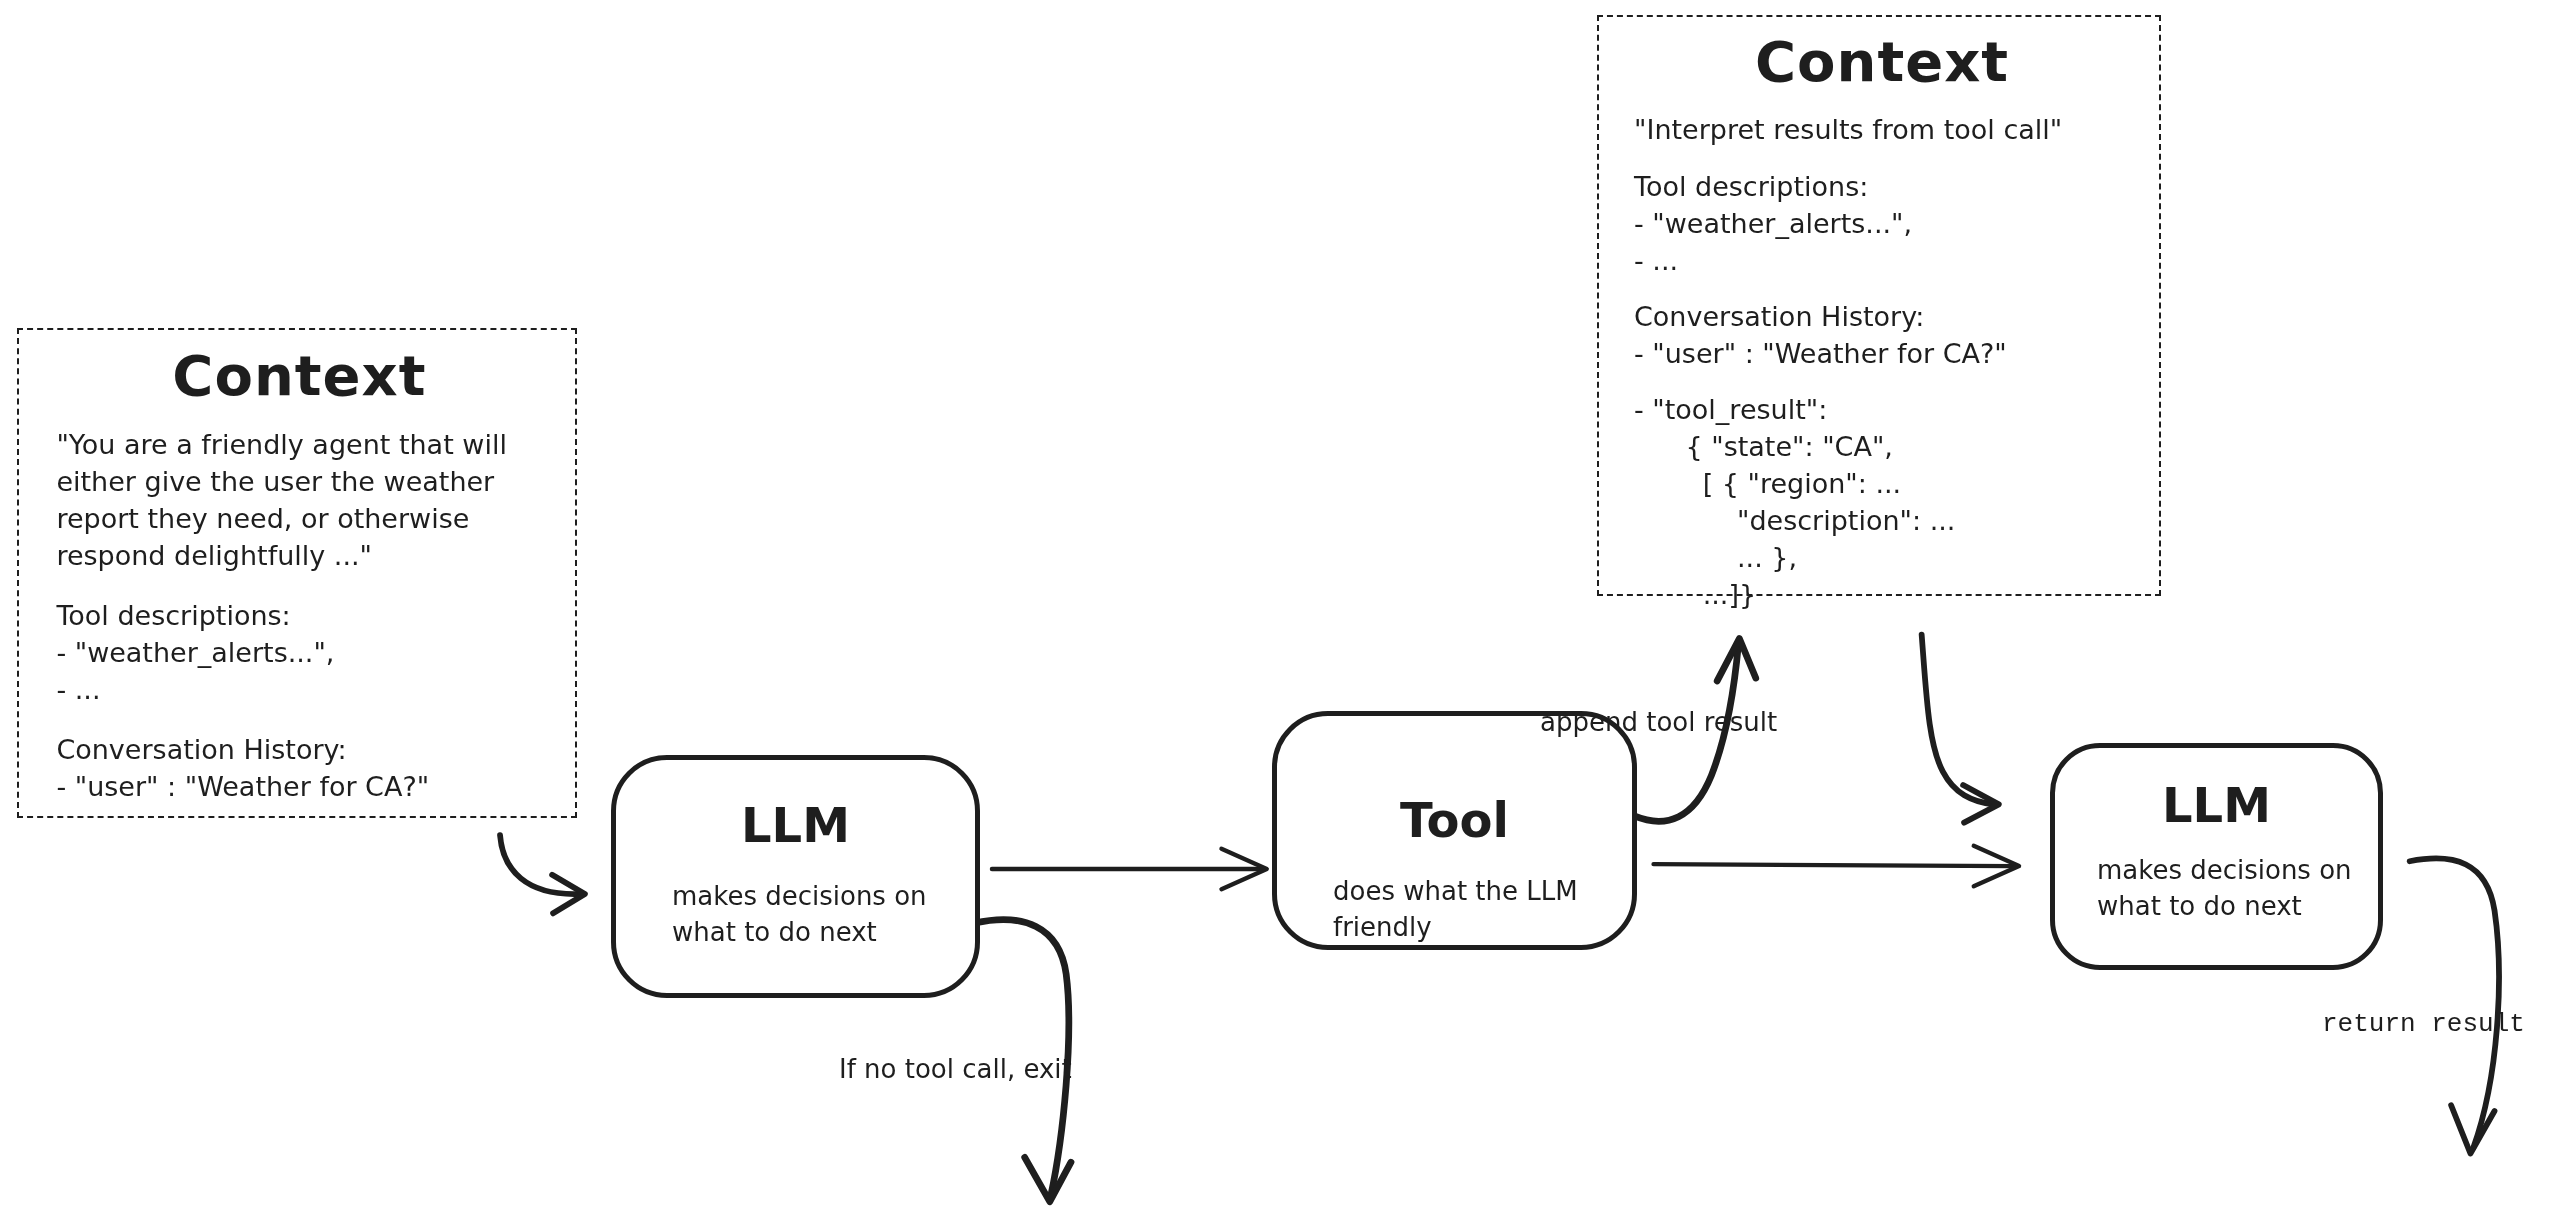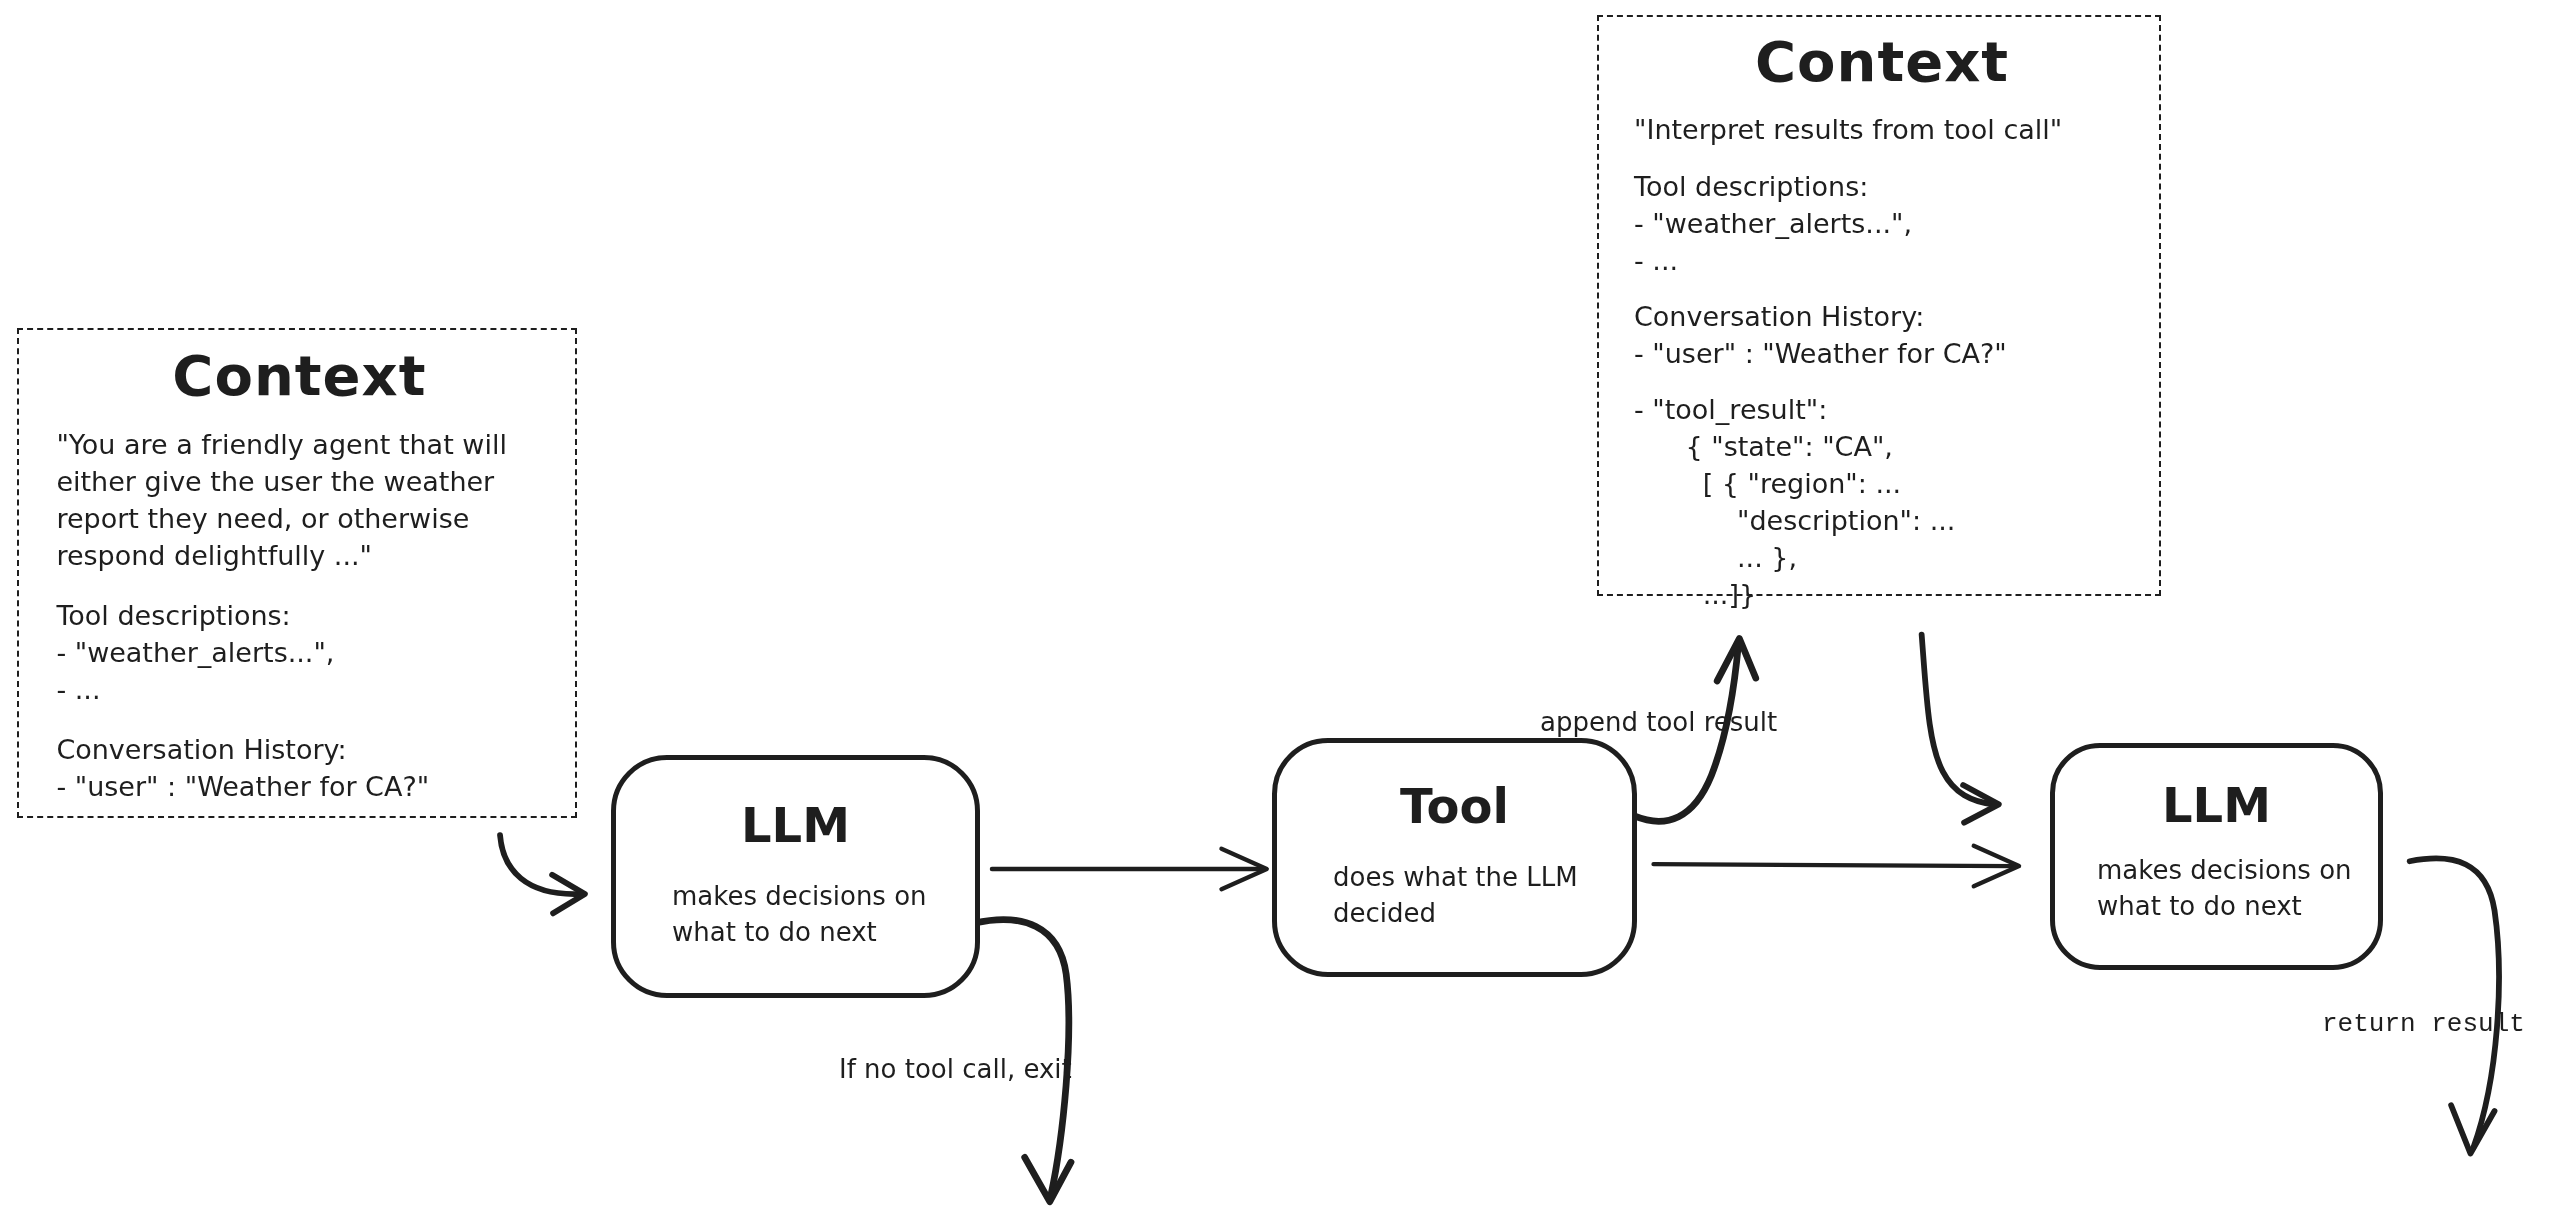--- a/index.html
+++ b/index.html
@@ -78,24 +78,25 @@
   }
   .node-llm-1 {
     left: 611px;
     top: 755px;
     width: 369px;
     height: 243px;
     padding-top: 37px;
   }
   .node-tool {
     left: 1272px;
-    top: 738px;
+    top: 711px;
     width: 365px;
     height: 239px;
     padding-top: 35px;
+    justify-content: flex-end;
   }
   .node-llm-2 {
     left: 2050px;
     top: 743px;
     width: 333px;
     height: 227px;
     padding-top: 29px;
     border-radius: 50px;
   }
   .node-title {
@@ -210,21 +211,21 @@
 
   <div class="node-box node-llm-1">
     <div class="node-title italic">LLM</div>
     <div class="node-subtitle">makes decisions on
 what to do next</div>
   </div>
 
   <div class="node-box node-tool">
     <div class="node-title">Tool</div>
     <div class="node-subtitle">does what the LLM
-decided</div>
+friendly</div>
   </div>
 
   <div class="node-box node-llm-2">
     <div class="node-title italic">LLM</div>
     <div class="node-subtitle">makes decisions on
 what to do next</div>
   </div>
 
   <div class="edge-label label-append">append tool result</div>
   <div class="edge-label label-exit">If no tool call, exit</div>

